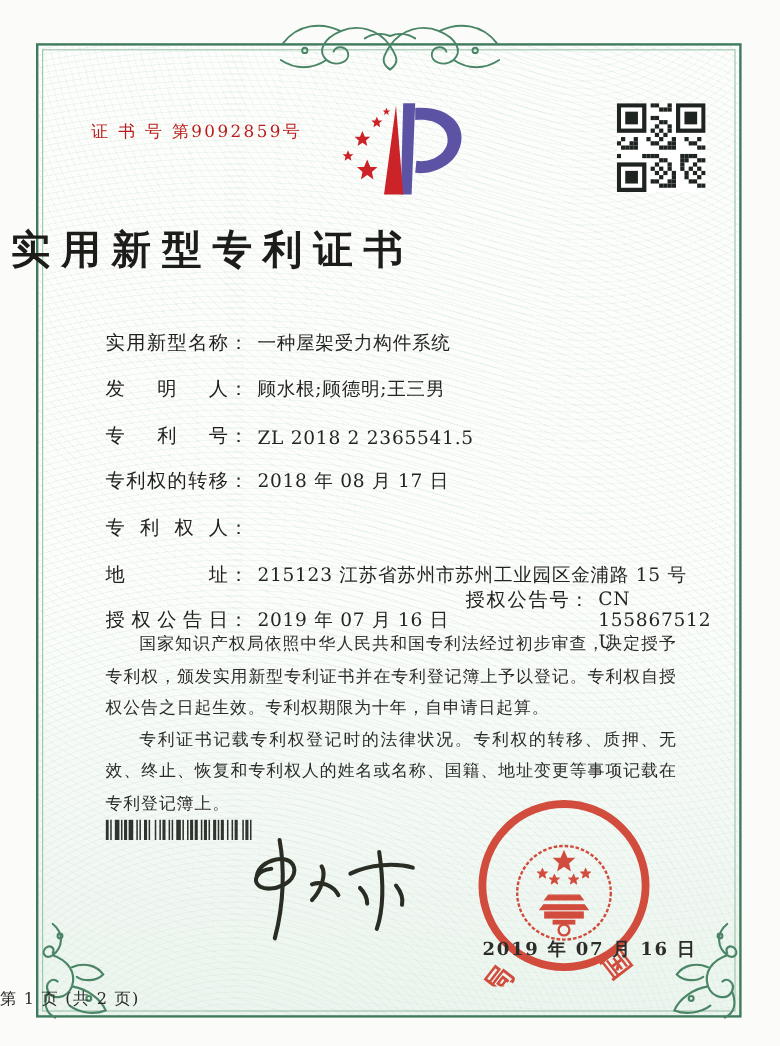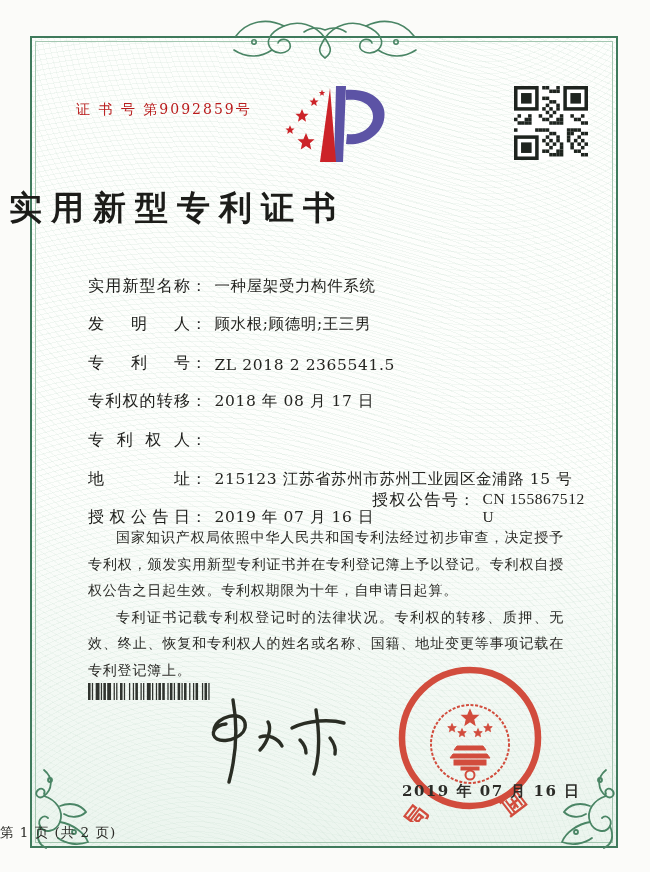--- a/index.html
+++ b/index.html
@@ -41,21 +41,21 @@
   }
   
   .fields{position:absolute;left:88px;top:258px;width:502px;}
   .frow{position:relative;height:38.6px;display:flex;align-items:flex-end;font-size:15.5px;}
   .frow .lab{
     display:inline-block;width:102px;font-size:16px;color:#20201d;
     text-align:justify;text-align-last:justify;flex:none;
   }
   .frow .colon{margin:0 8px 0 1px;flex:none;}
   .frow .val{letter-spacing:0.6px;color:#242420;}
-  .frow .g2{position:absolute;left:284px;top:0;display:flex;font-family:Liberation Serif, serif;}
+  .frow .g2{position:absolute;left:300px;top:0;display:flex;}
   .frow .g2 .lab{width:86px;}
   
   .body-text{
     position:absolute;left:88px;top:524px;width:476px;
     font-size:14px;line-height:26.6px;letter-spacing:0.8px;color:#2b2b27;
     text-align:justify;
   }
   .body-text p{margin:0;text-indent:2em;}
   
   .barcode{position:absolute;left:88px;top:683px;width:170px;height:17px;}

